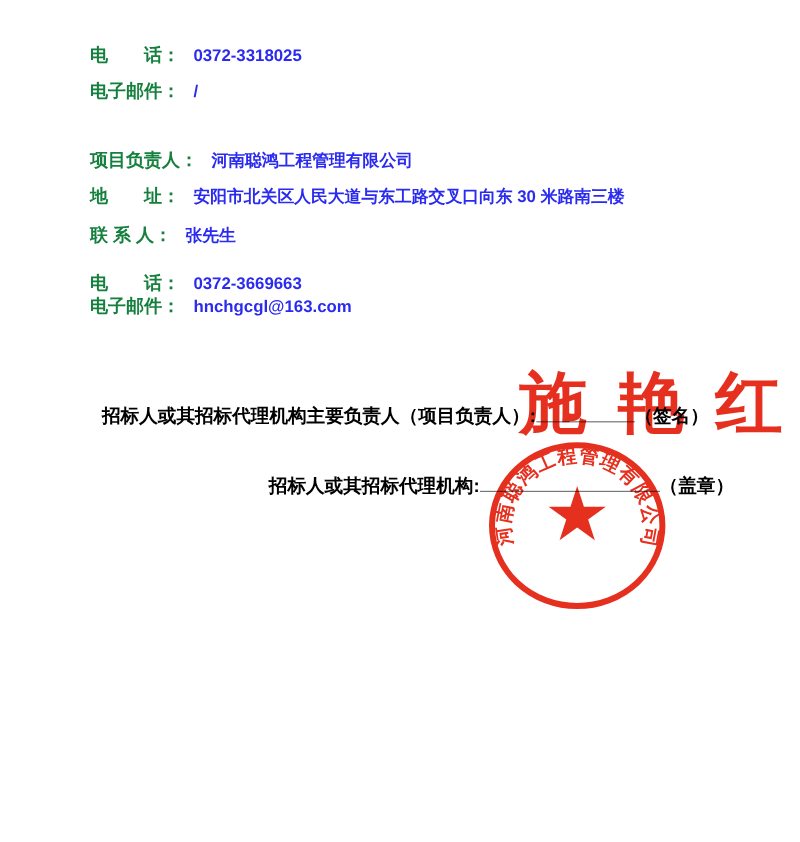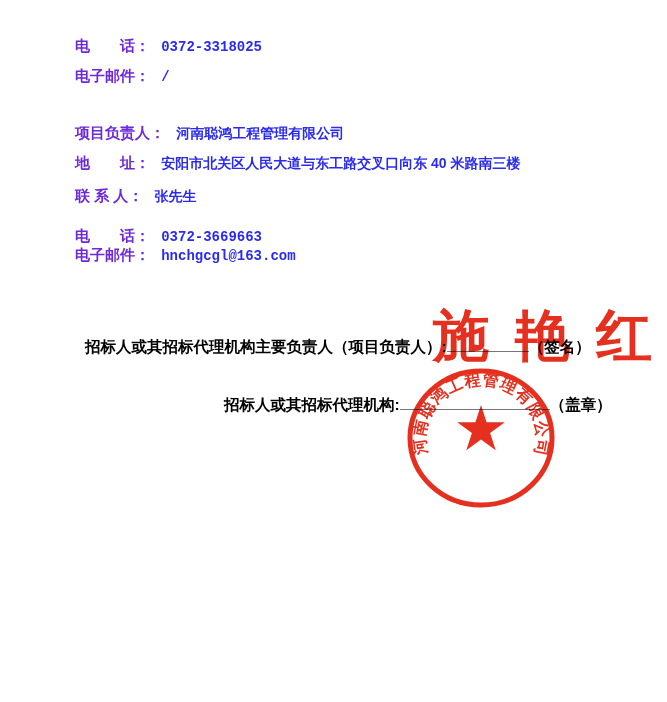--- a/index.html
+++ b/index.html
@@ -12,28 +12,28 @@
     color:#000;
   }
   .row{
     position:absolute;
     left:75px;
     white-space:nowrap;
     font-size:15px;
     font-weight:bold;
     line-height:16px;
   }
-  .lbl{color:#6d28d9;font-weight:bold;}
+  .lbl{color:#15803d;font-weight:bold;}
   .val{
     color:#2b2bf0;
     font-weight:bold;
     font-size:14px;
     margin-left:7px;
   }
-  .mono{font-family:Liberation Mono, monospace;font-weight:bold;}
+  .mono{font-family:Liberation Sans, sans-serif;font-weight:bold;}
   .signoff{
     position:absolute;
     white-space:nowrap;
     font-size:15.5px;
     font-weight:bold;
     line-height:18px;
     z-index:10;
   }
   .fill-line{
     display:inline-block;
@@ -83,21 +83,21 @@
   <span class="lbl">电子邮件：</span>
   <span class="val mono">/</span>
 </div>
 
 <div class="row" style="top:125px">
   <span class="lbl">项目负责人：</span>
   <span class="val">河南聪鸿工程管理有限公司</span>
 </div>
 <div class="row" style="top:155px">
   <span class="lbl">地　　址：</span>
-  <span class="val">安阳市北关区人民大道与东工路交叉口向东 40 米路南三楼</span>
+  <span class="val">安阳市北关区人民大道与东工路交叉口向东 30 米路南三楼</span>
 </div>
 <div class="row" style="top:188px">
   <span class="lbl">联 系 人：</span>
   <span class="val">张先生</span>
 </div>
 <div class="row" style="top:228px">
   <span class="lbl">电　　话：</span>
   <span class="val mono">0372-3669663</span>
 </div>
 <div class="row" style="top:247px">

